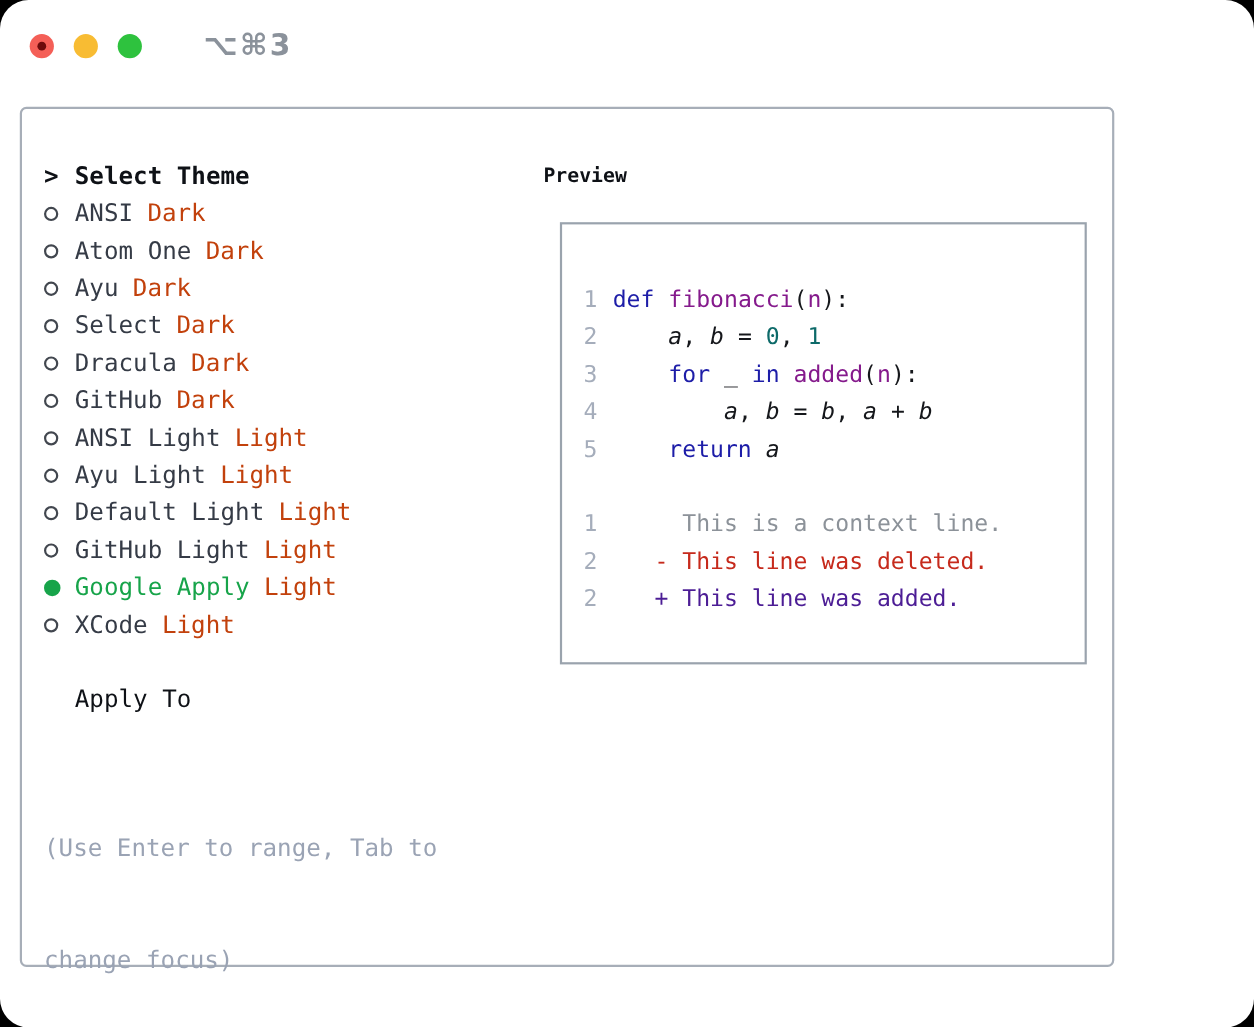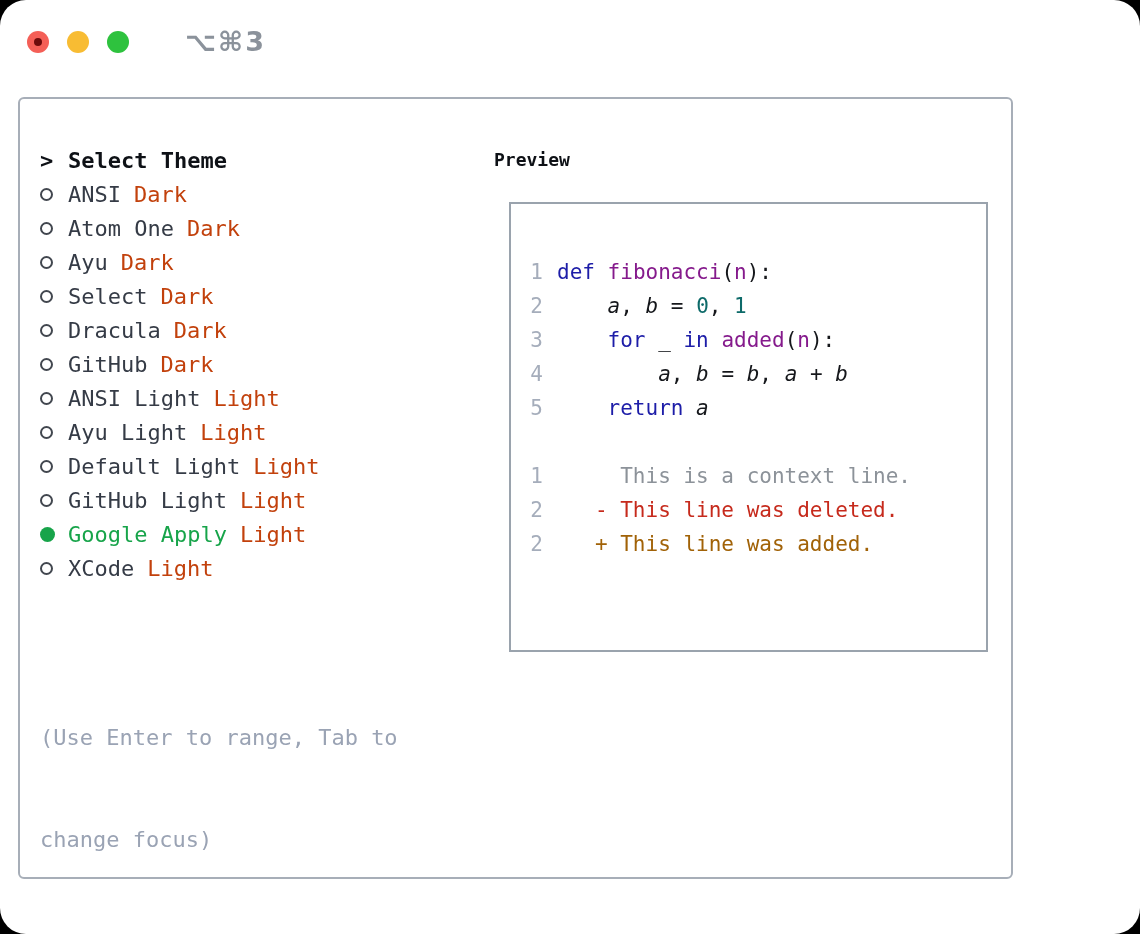--- a/index.html
+++ b/index.html
@@ -30,32 +30,32 @@
   .radio.sel{width:15px;height:15px;border:none;background:#17a44a;}
   .tname{color:#353b46;white-space:pre;}
   .tname.green{color:#17a44a;}
   .variant{color:#c2410c;margin-left:13px;white-space:pre;}
   .apply-title{color:#0e1116;}
   .spacer{height:34px;}
   .help{color:#9aa3b4;line-height:34px;font-size:22px;white-space:pre;}
   
   .preview-title{position:absolute;left:474px;top:44px;height:34px;line-height:34px;
                  font-size:18px;font-weight:bold;color:#0e1116;}
-  .preview-box{position:absolute;left:489px;top:103px;width:479px;height:450px;
+  .preview-box{position:absolute;left:489px;top:103px;width:479px;height:402px;
                border:2px solid #9aa3ad;box-sizing:border-box;background:#fff;
                padding:51px 0 12px 19px;overflow:hidden;}
   .cline{height:34px;line-height:34px;font-size:21px;white-space:pre;}
   .lno{display:inline-block;width:13px;text-align:right;margin-right:14px;color:#a5adbb;}
   .c-plain{color:#15171b;}
   .c-kw{color:#1d1da8;}
   .c-fn{color:#851a8c;}
   .c-lit{color:#0d6a69;}
   .c-ctx{color:#8c9299;}
   .c-del{color:#c62a1c;}
-  .c-add{color:#a16207;}
+  .c-add{color:#4c1d95;}
   .it{font-style:italic;}
 </style>
 </head>
 <body>
 
 <div class="screen">
 
   <div class="titlebar">
     <span class="dot red">
         <span class="inner"></span>
@@ -157,20 +157,24 @@
             <span class="slot">
               <span class="radio"></span>
             </span>
             <span class="tname">XCode</span>
             <span class="variant">Light</span>
           </div>
         </div>
 
       <div class="spacer"></div>
 
+      <div class="row">
+        <span class="slot"></span>
+        <span class="apply-title">Apply To</span>
+      </div>
 
 
       <div class="spacer"></div>
 
       <div class="help">
         <div>(Use Enter to range, Tab to</div>
         <div>change focus)</div>
       </div>
     </div>
 

